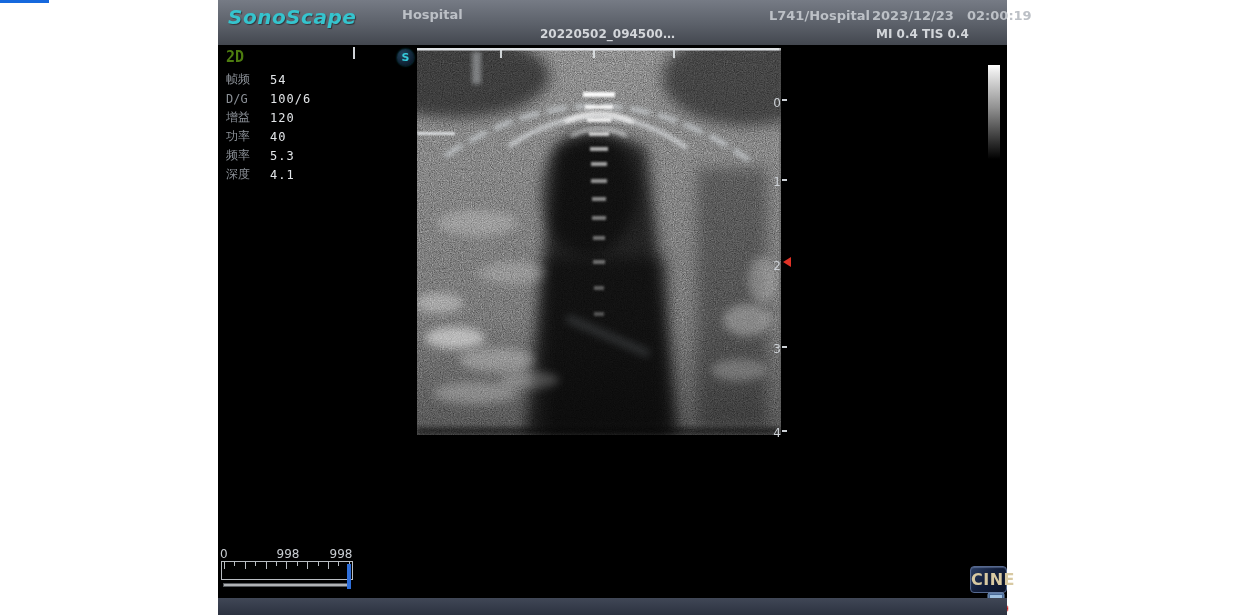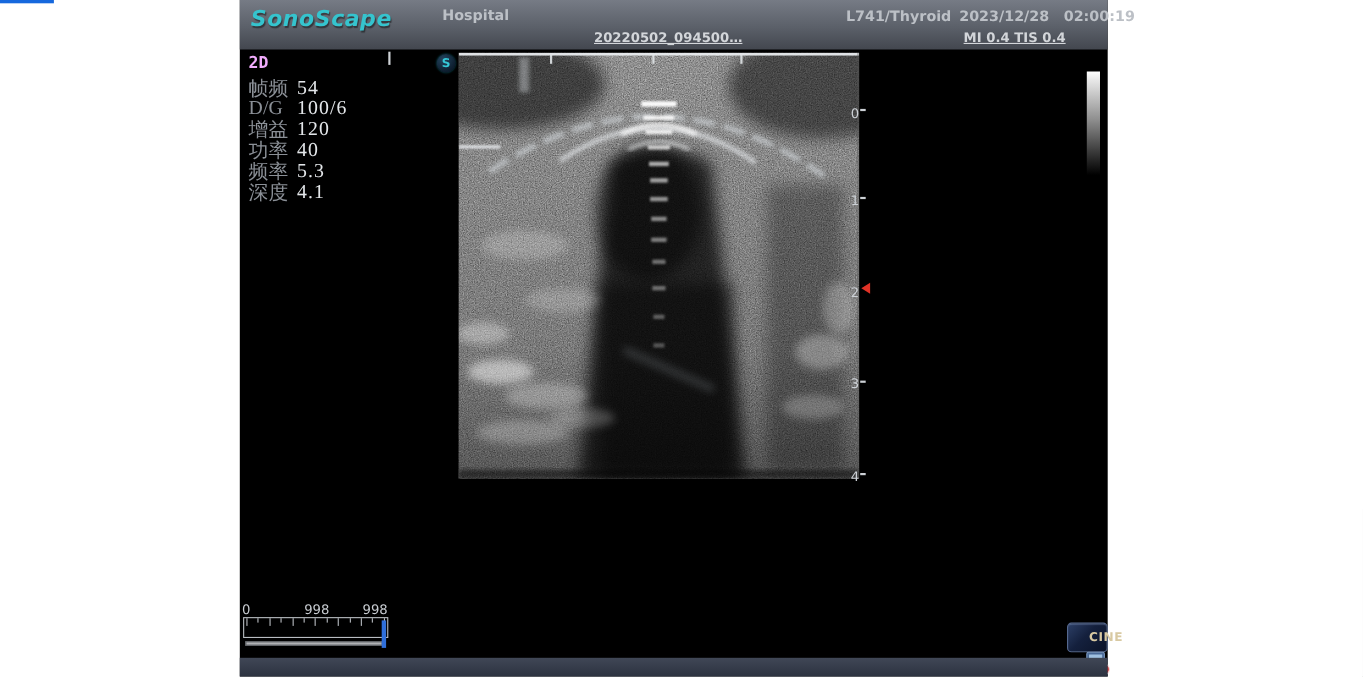--- a/index.html
+++ b/index.html
@@ -12,28 +12,28 @@
   
   .topbar { position:absolute; left:0; top:0; width:789px; height:45px;
             background:linear-gradient(#767b85, #5b6069 55%, #43474f); }
   .logo { position:absolute; left:10px; top:5px; font-size:20px; font-weight:bold; font-style:italic;
           color:#35c4ce; letter-spacing:0.5px; text-shadow:1px 1px 1px rgba(0,0,0,0.45); }
   .tb-txt { position:absolute; color:#bcc0c6; font-size:13px; font-weight:bold; white-space:nowrap;margin-left:32px; }
   .hospital { left:152px; top:7px; }
   .probe    { left:519px; top:8px; }
   .date     { left:622px; top:8px; }
   .time     { left:717px; top:8px;text-align:right; }
-  .row2 { font-size:12px; color:#d3d6da; top:27px;text-decoration:underline; }
+  .row2 { font-size:12px; color:#d3d6da; top:27px; }
   .examid { left:290px; width:110px; text-align:center; font-weight:bold; }
   .mitis  { left:626px; font-weight:bold; }
 
   
   .params { position:absolute; left:8px; top:48px; font-family:"DejaVu Sans Mono","DejaVu Sans",sans-serif; }
-  .mode { color:#f0abfc; font-size:15px; font-weight:bold; margin-bottom:4px; }
-  .prow { display:flex; height:19px; align-items:center; font-size:18px;font-family:Liberation Serif, serif; }
+  .mode { color:#4d7c0f; font-size:15px; font-weight:bold; margin-bottom:4px; }
+  .prow { display:flex; height:19px; align-items:center; font-size:12px; }
   .plabel { width:44px; color:#8b9097; }
   .pvalue { color:#e3e6e9; letter-spacing:1px; }
 
   
   .orient-tick { position:absolute; left:135px; top:47px; width:2px; height:12px; background:#cfd3d7; }
   .s-logo { position:absolute; left:179px; top:49px; width:17px; height:17px; border-radius:50%;
             background:radial-gradient(circle at 35% 30%, #23455f, #0d1d2e 70%);
             color:#35c8d8; font-size:11px; font-weight:bold; text-align:center; line-height:17px;
             box-shadow:0 0 2px #0a6a7a; }
 
@@ -63,42 +63,42 @@
   .ctick { width:1px; background:#b9bdc2; }
   .ctick.t { height:7px; } .ctick.s { height:4px; }
   .cprog { position:absolute; left:3px; top:36px; width:125px; height:4px;
            background:#b0b2b5; border:1px solid #55585c; }
   .cmarker { position:absolute; left:127px; top:17px; width:4px; height:25px; background:#2f6fdb; }
 
   
   .cine-btn { position:absolute; left:752px; top:566px; width:37px; height:27px; border-radius:4px;
               background:linear-gradient(135deg,#2c3f66, #14203d 45%, #0b1328);
               border:1px solid #55688f; box-shadow:inset 0 1px 1px rgba(160,180,220,0.35);
-              color:#d8c9a2; font-size:11px; font-weight:bold; text-align:center; line-height:25px;
-              letter-spacing:0.5px; cursor:pointer;padding-left:19px; }
+              color:#d8c9a2; font-size:16px; font-weight:bold; text-align:center; line-height:25px;
+              letter-spacing:0.5px; cursor:pointer; }
   .printer { position:absolute; left:767px; top:592px; width:23px; height:22px; }
   .badge { position:absolute; right:-1px; bottom:0px; width:11px; height:11px; border-radius:50%;
            background:#d42020; color:#fff; font-size:8px; font-weight:bold; text-align:center;
            line-height:11px; border:1px solid #f0dada; }
 
   .bottombar { position:absolute; left:0; top:598px; width:789px; height:17px;
                background:linear-gradient(#404756, #2c3240); }
 </style>
 </head>
 <body>
 
 <div class="browser-strip"></div>
 
 <div class="panel">
 
   <div class="topbar">
     <div class="logo">SonoScape</div>
     <div class="tb-txt hospital">Hospital</div>
-    <div class="tb-txt probe">L741/Thyroid</div>
-    <div class="tb-txt date">2023/12/28</div>
+    <div class="tb-txt probe">L741/Hospital</div>
+    <div class="tb-txt date">2023/12/23</div>
     <div class="tb-txt time">02:00:19</div>
     <div class="tb-txt row2 examid">20220502_094500…</div>
     <div class="tb-txt row2 mitis">MI 0.4 TIS 0.4</div>
   </div>
 
   <div class="params">
     <div class="mode">2D</div>
     <div class="prow">
       <span class="plabel">帧频</span>
       <span class="pvalue">54</span>

